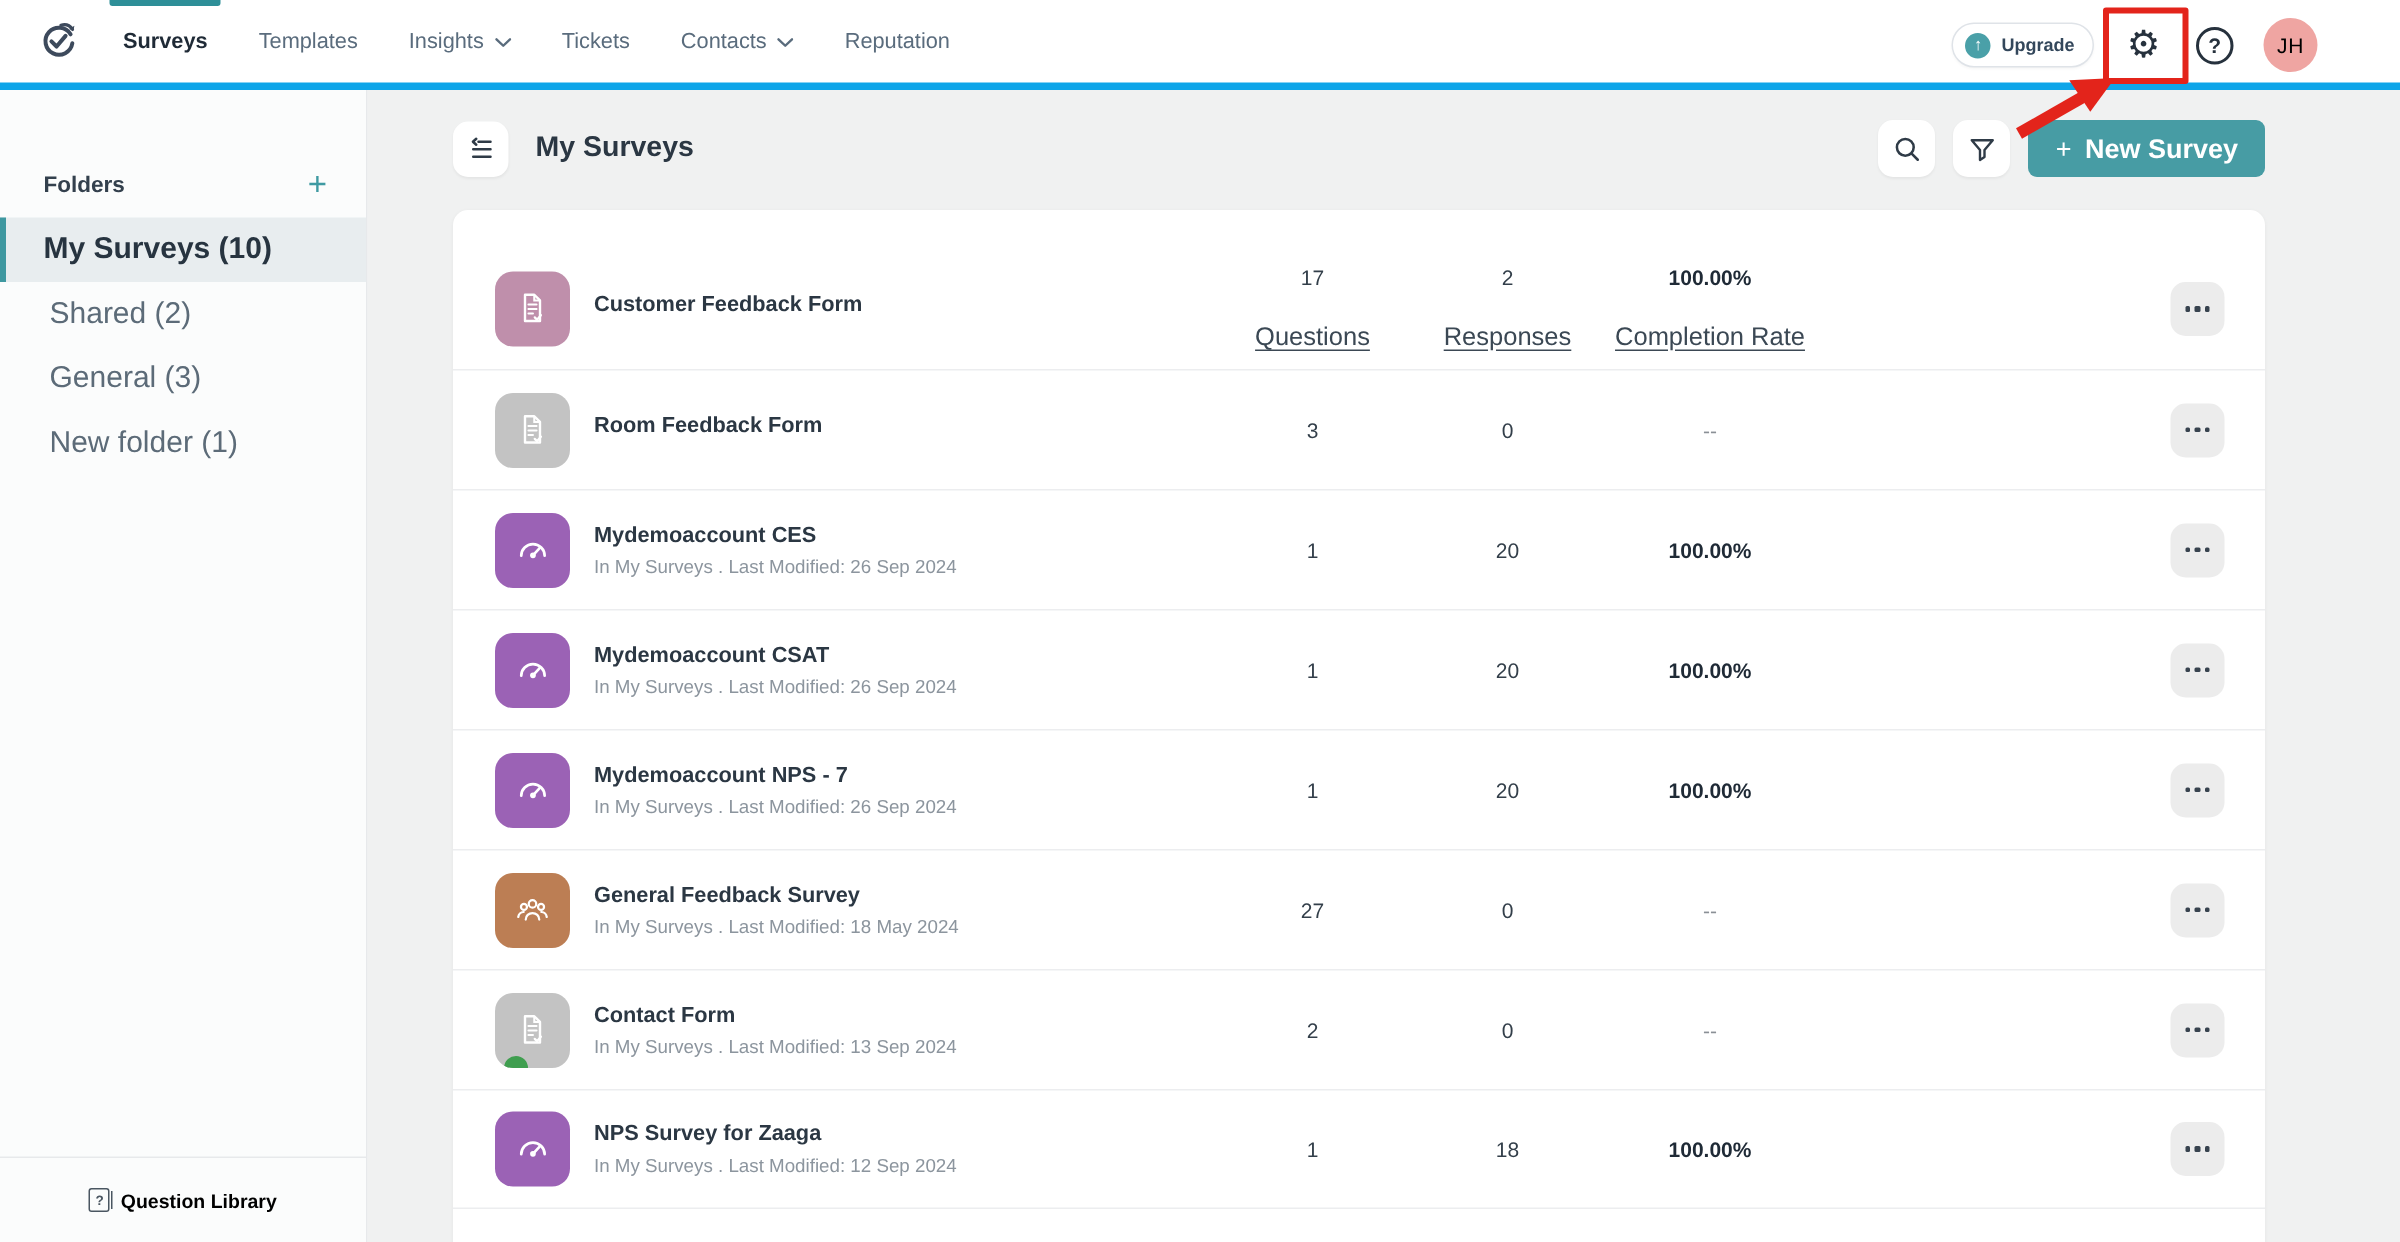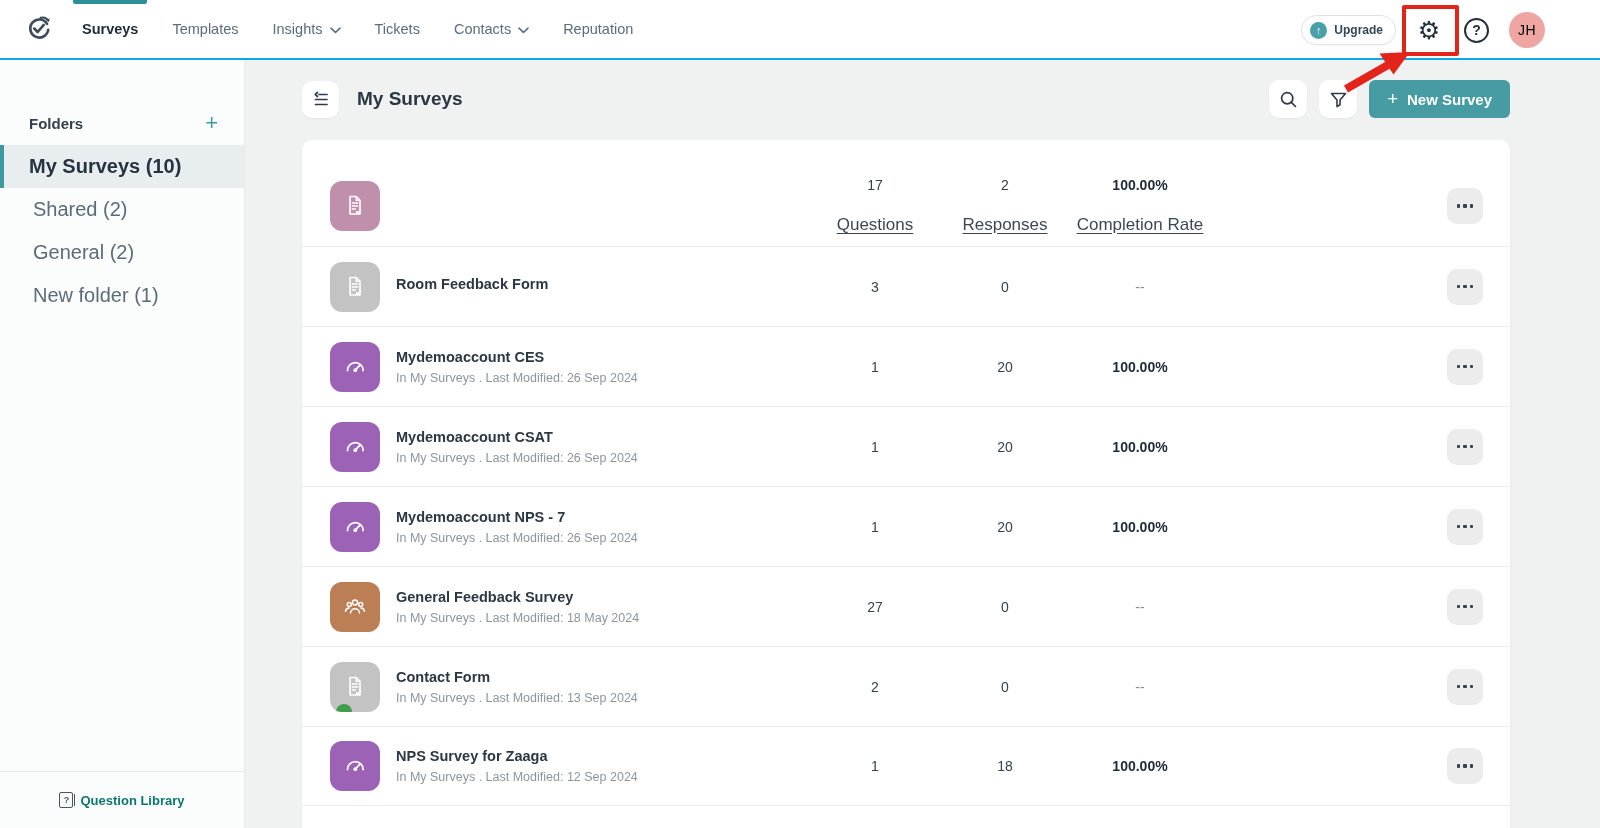--- a/index.html
+++ b/index.html
@@ -7,21 +7,21 @@
   body {
     font-family:"Liberation Sans", sans-serif;
     background:#f0f1f1;
     position:relative;
     overflow:hidden;
     color:#33404d;
   }
   
   .topnav {
     position:absolute; left:0; top:0; width:1600px; height:60px;
-    background:#ffffff; border-bottom:2px solid #0ea5e9;
+    background:#ffffff; border-bottom:5px solid #0ea5e9;
     display:flex; align-items:center; padding-left:24px; z-index:20;
   }
   .logo { width:30px; height:30px; margin-right:28px; flex:0 0 auto; }
   .tabs { display:flex; align-items:stretch; height:100%; gap:34px; }
   .tab {
     display:flex; align-items:center; position:relative;
     font-size:14.5px; color:#5a6c7d; cursor:pointer; white-space:nowrap;
   }
   .tab .chev { margin-left:7px; margin-top:2px; }
   .tab.active { color:#1f2a36; font-weight:700; }
@@ -85,21 +85,21 @@
     position:absolute; left:0; right:0; bottom:0; height:57px;
     border-top:1px solid #e7e9eb; display:flex; align-items:center; justify-content:center;
     gap:7px; background:#fbfcfc; cursor:pointer;
   }
   .book {
     width:14px; height:16px; border:1.6px solid #4a5661; border-radius:2px; position:relative;
     display:flex; align-items:center; justify-content:center;
     font-size:9px; font-weight:700; color:#4a5661;
   }
   .book::after { content:""; position:absolute; right:-3px; top:1px; bottom:1px; width:1.6px; background:#4a5661; }
-  .side-footer-label { font-size:13px; font-weight:700; color:#0f766e; }
+  .side-footer-label { font-size:13px; font-weight:700; color:#000000; }
   
   .main { position:absolute; left:245px; top:60px; right:0; bottom:0; }
   .main-header {
     margin:18px 90px 0 57px; height:42px;
     display:flex; align-items:center;
   }
   .toggle-btn {
     width:37px; height:37px; background:#fff; border-radius:10px; border:none; cursor:pointer;
     display:flex; align-items:center; justify-content:center; box-shadow:0 1px 2px rgba(0,0,0,.05);
   }
@@ -107,21 +107,21 @@
   .header-actions { margin-left:auto; display:flex; align-items:center; gap:12px; }
   .icon-btn {
     width:38px; height:38px; background:#fff; border-radius:10px; border:none; cursor:pointer;
     display:flex; align-items:center; justify-content:center; box-shadow:0 1px 2px rgba(0,0,0,.05);
   }
   .new-survey-btn {
     height:38px; padding:0 18px; background:#479ca4; border:none; border-radius:6px; cursor:pointer;
     display:flex; align-items:center; gap:9px; color:#fff;
   }
   .new-survey-plus { font-size:18px; font-weight:400; line-height:1; }
-  .new-survey-label { font-size:15px; font-weight:700; }
+  .new-survey-label { font-size:18px; font-weight:700; }
   
   .card {
     margin:20px 90px 0 57px; height:900px; background:#fff; border-radius:10px;
     box-shadow:0 1px 3px rgba(16,24,40,.05); padding-top:26px; overflow:hidden;
   }
   .row {
     height:80px; display:flex; align-items:center; padding:0 27px 0 28px;
   }
   .row + .row { border-top:1px solid #ecedef; }
   .row:last-child { border-bottom:1px solid #ecedef; }
@@ -220,21 +220,21 @@
 
       <div class="side-item active">
         <span>My Surveys (10)</span>
       </div>
 
       <div class="side-item">
         <span>Shared (2)</span>
       </div>
 
       <div class="side-item">
-        <span>General (2)</span>
+        <span>General (3)</span>
       </div>
 
       <div class="side-item">
         <span>New folder (1)</span>
       </div>
     </div>
   <div class="side-footer">
     <span class="book">?</span>
     <span class="side-footer-label">Question Library</span>
   </div>
@@ -275,20 +275,21 @@
           <span class="tile" style="background: rgb(191, 143, 171);">
             <svg width="26" height="26" fill="none">
               <path d="M8 3.5h6.2l3.8 3.8V21H8z" stroke="#fff" stroke-width="1.6" stroke-linejoin="round"></path>
               <path d="M14.2 3.5v3.8H18" stroke="#fff" stroke-width="1.4"></path>
               <path d="M10.3 10h5.4M10.3 13h5.4M10.3 16h3" stroke="#fff" stroke-width="1.4" stroke-linecap="round"></path>
               <path d="M14.5 18.6l1.5 1.5 2.6-3" stroke="#fff" stroke-width="1.5" stroke-linecap="round" stroke-linejoin="round"></path>
             </svg>
 
           </span>
           <div class="row-info">
+            <div class="row-title">Customer Feedback Form</div>
           </div>
           <div class="stat">
             <div class="stat-num">17</div>
             <div class="stat-label">Questions</div>
           </div>
           <div class="stat">
             <div class="stat-num">2</div>
             <div class="stat-label">Responses</div>
           </div>
           <div class="stat comp">

